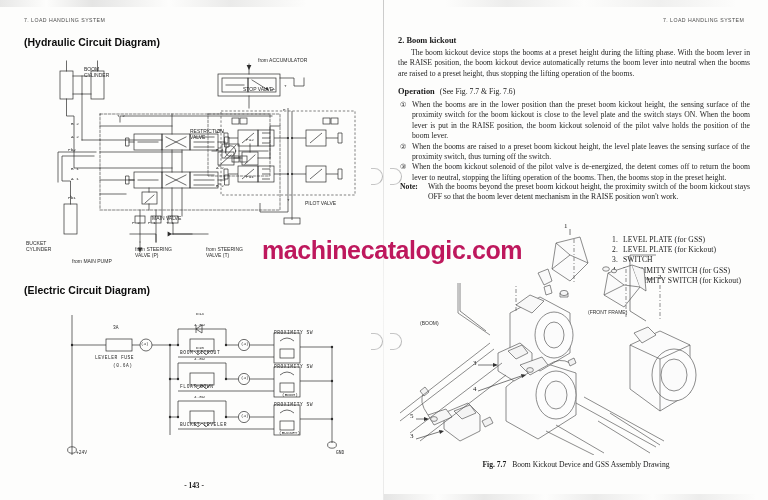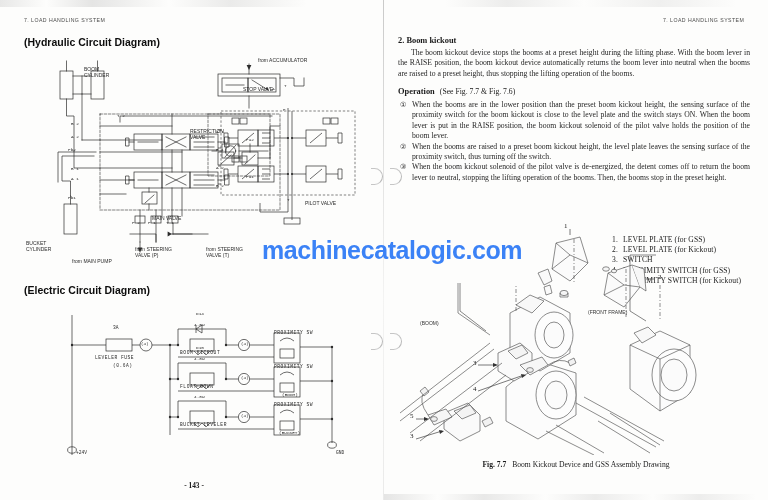--- a/index.html
+++ b/index.html
@@ -132,21 +132,21 @@
     font-size: 7.4px;
     text-align: center;
   }
   
   .watermark {
     position: absolute;
     font-family: "Liberation Sans", sans-serif;
     font-weight: bold;
     font-size: 25px;
     letter-spacing: -0.4px;
-    color: #3b82f6;
+    color: #be185d;
     white-space: nowrap;
     z-index: 40;
   }
   
   .dg { position: absolute; }
   .dg svg { display: block; }
   .mono-lab {
     font-family: "Liberation Mono", monospace;
   }
 </style>
@@ -521,20 +521,26 @@
     <div class="numrow">
       <span class="mk">②</span>
       <span class="tx">When the booms are raised to a preset boom kickout height, the level plate leaves the sensing surface of the proximity switch, thus turning off the switch.</span>
     </div>
     <div class="numrow">
       <span class="mk">③</span>
       <span class="tx">When the boom kickout solenoid of the pilot valve is de-energized, the detent comes off to return the boom lever to neutral, stopping the lifting operation of the booms.  Then, the booms stop in the preset height.</span>
     </div>
   </div>
 
+  <div class="notebox" style="left:400px; top:182px; width:350px;">
+    <div class="noterow">
+      <span class="nk">Note:</span>
+      <span class="nt">With the booms beyond the preset boom kickout height, the proximity switch of the boom kickout stays OFF so that the boom lever detent mechanism in the RAISE position won't work.</span>
+    </div>
+  </div>
 
   <div class="legend" style="left:612px; top:235px;">
     <div class="li">
       <span class="n">1.</span><span>LEVEL PLATE</span>
       <span class="sub">(for GSS)</span>
     </div>
     <div class="li">
       <span class="n">2.</span><span>LEVEL PLATE</span>
       <span class="sub">(for Kickout)</span>
     </div>

